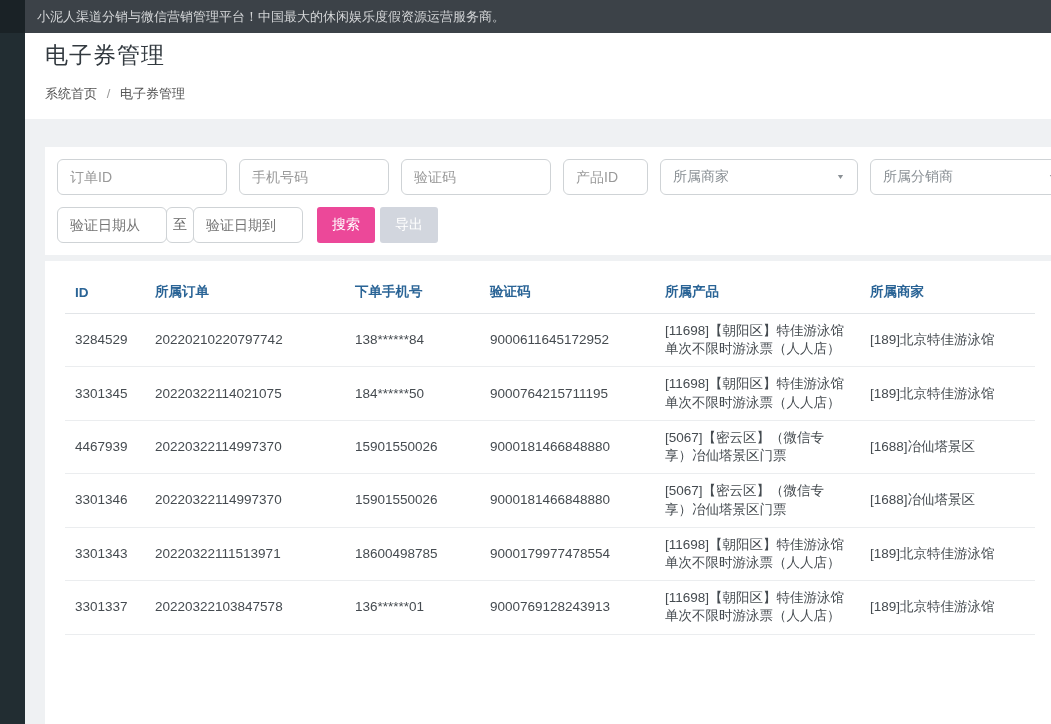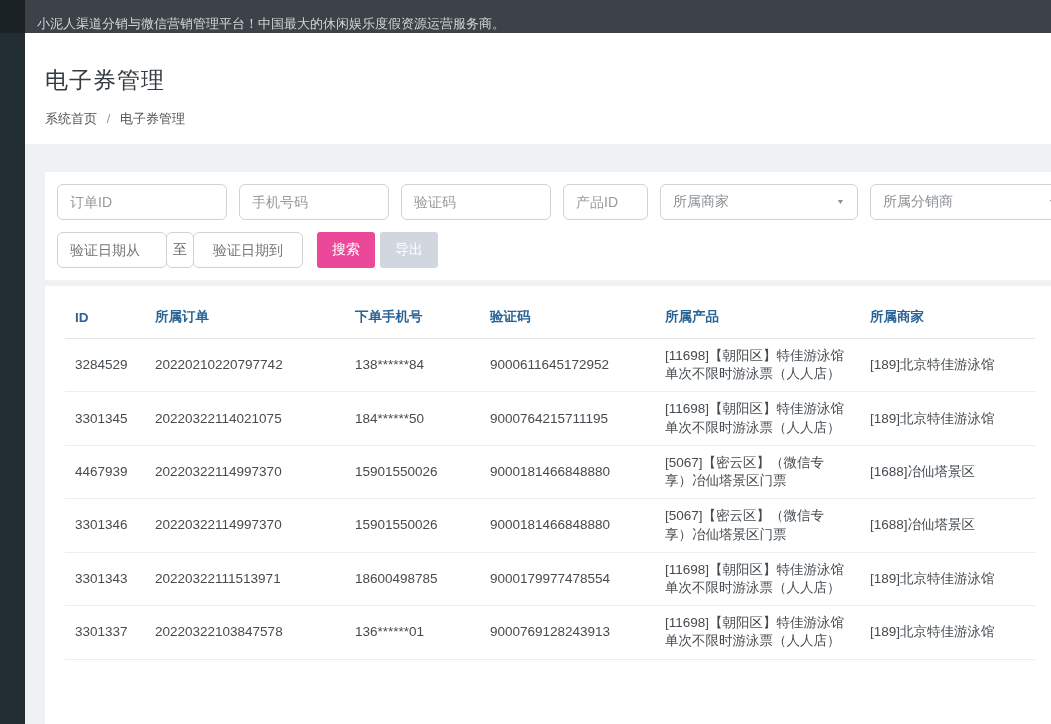--- a/index.html
+++ b/index.html
@@ -16,28 +16,28 @@
   .sidebar { width: 25px; background: #222d32; flex: 0 0 25px; }
   .sidebar-top { height: 33px; background: #1a2226; }
 
   .main { flex: 1; min-width: 0; display: flex; flex-direction: column; background: #eff1f3; }
 
   .topbar {
     height: 33px; flex: 0 0 33px;
     background: #3c4248;
     color: #d4d6d8;
     font-size: 13px;
-    display: flex; align-items: flex-end;
+    display: flex; align-items: center;
     padding: 0 12px;
     white-space: nowrap;
   }
 
   .content-header {
     background: #ffffff;
-    padding: 32px 20px 16px 20px;
+    padding: 7px 20px 16px 20px;
   }
   .page-title {
     font-size: 23px;
     font-weight: 500;
     color: #333a40;
     letter-spacing: 1px;
   }
   .breadcrumb {
     margin-top: 14px;
     font-size: 13px;
@@ -88,21 +88,21 @@
   .w-merchant { width: 198px; }
   .w-distrib  { width: 200px; }
   .caret { font-size: 9px; color: #8a9095; margin-left: 8px; transform: scaleY(0.8); }
 
   .date-group { display: flex; align-items: stretch; }
   .date-box { width: 110px; color: #999; display: flex; align-items: center; }
   .date-to-label {
     width: 28px; justify-content: center; padding: 0;
     margin-left: -1px; color: #666;
   }
-  .date-box.second { margin-left: -1px; text-align: center; }
+  .date-box.second { margin-left: -1px; }
 
   .btn {
     height: 36px;
     border: none;
     border-radius: 3px;
     font-size: 14px;
     color: #fff;
     cursor: pointer;
     padding: 0 15px;
   }

